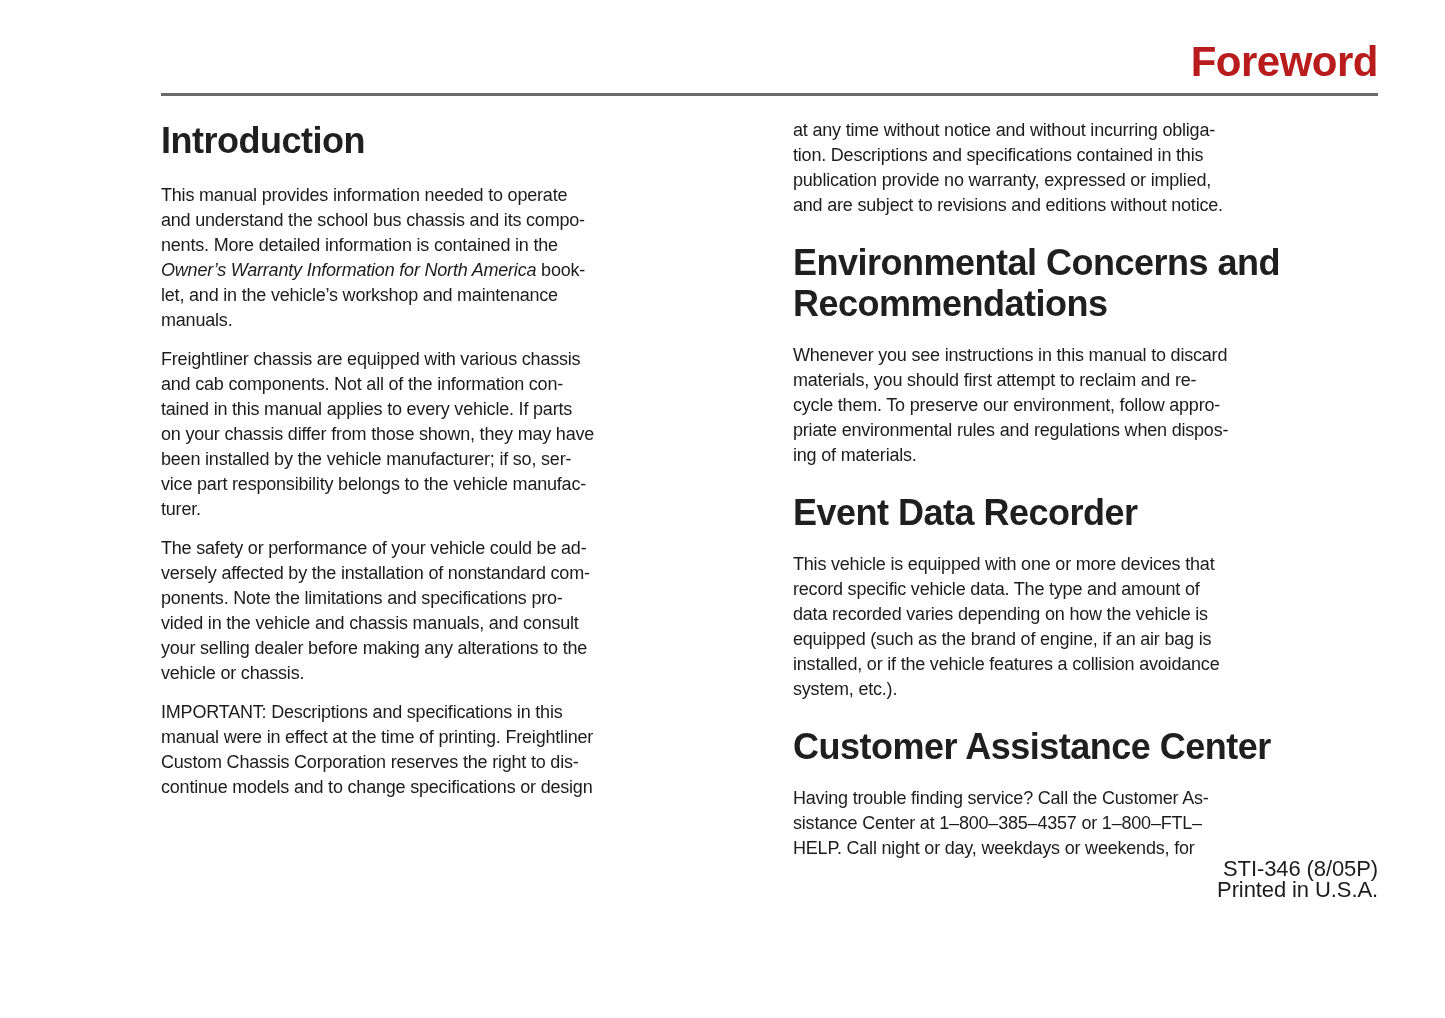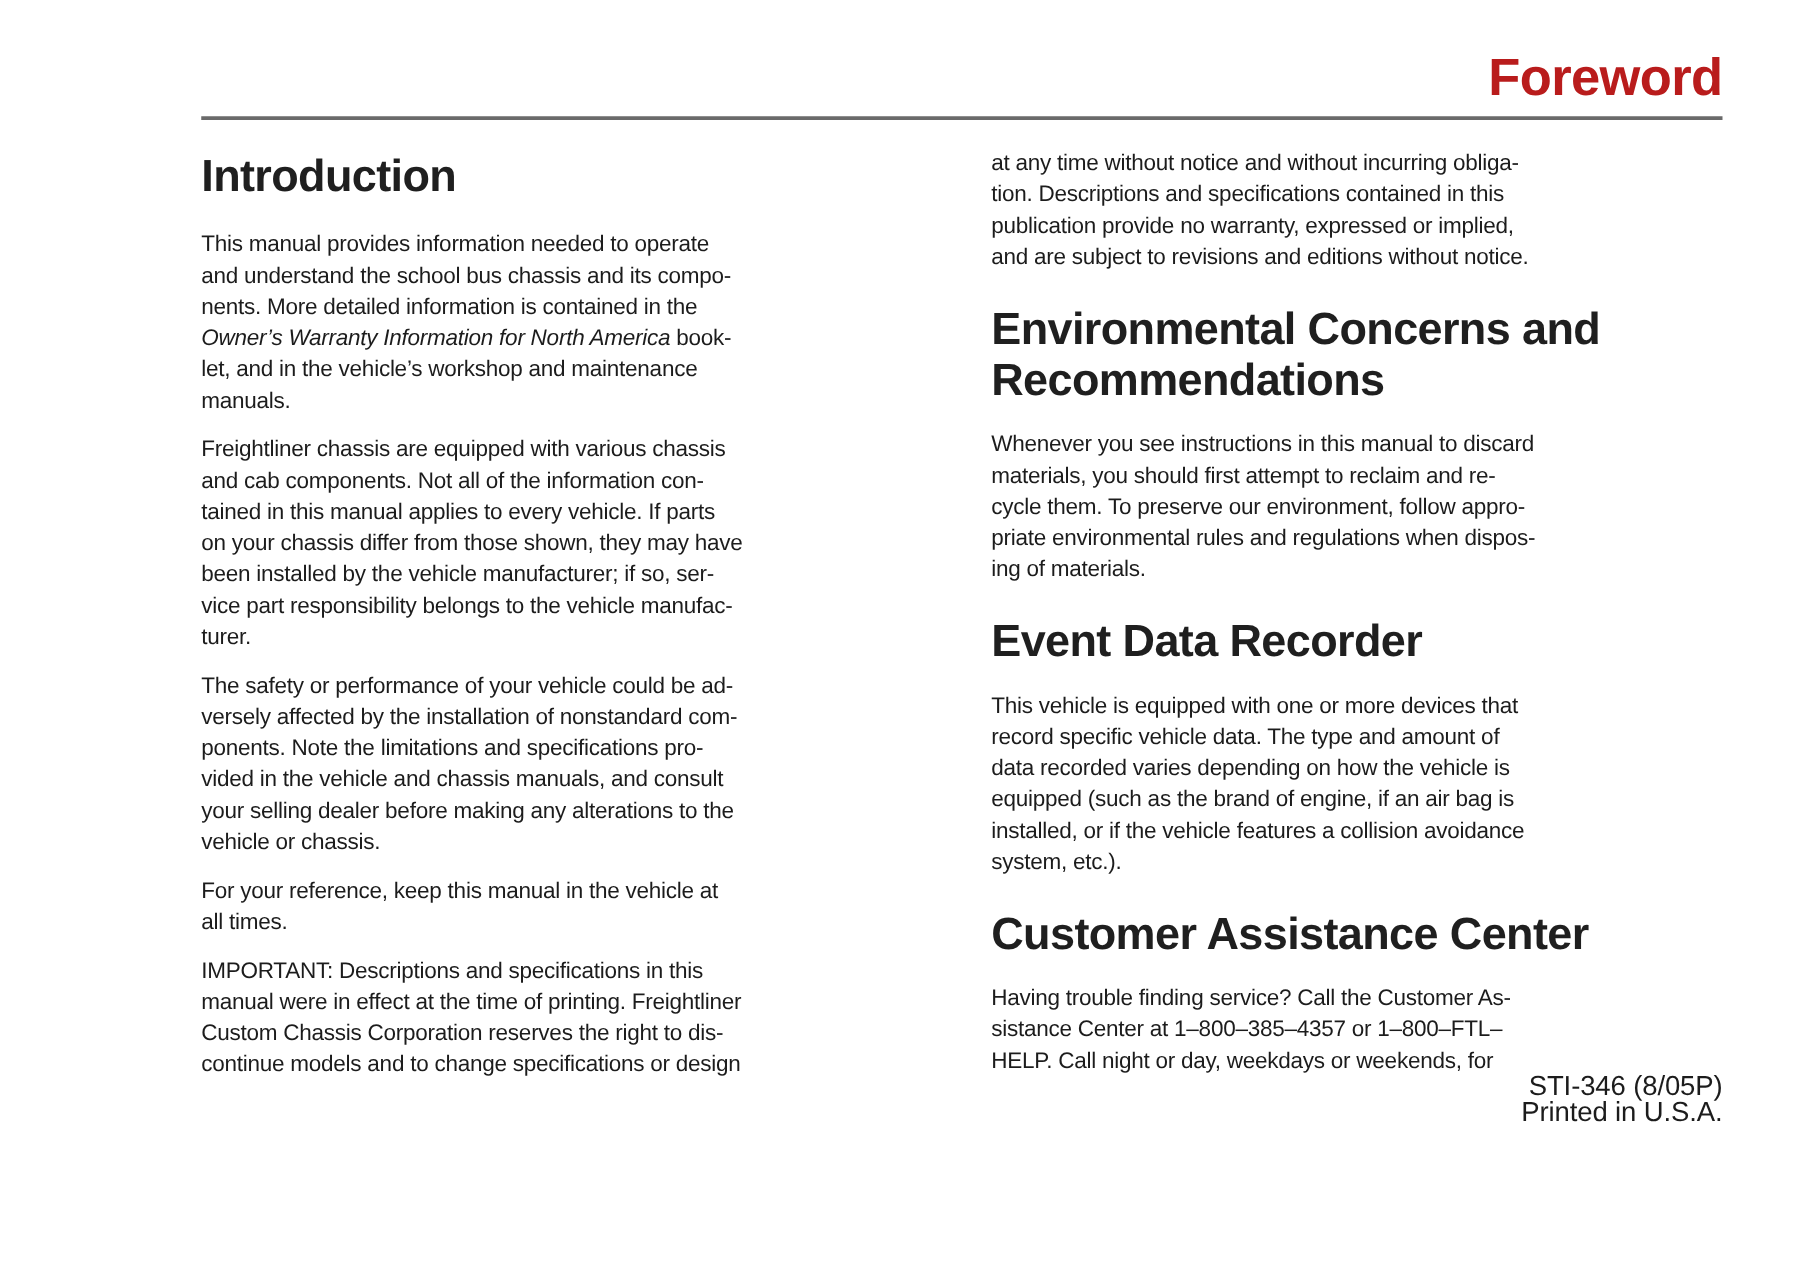--- a/index.html
+++ b/index.html
@@ -93,22 +93,20 @@
 on your chassis differ from those shown, they may have
 been installed by the vehicle manufacturer; if so, ser-
 vice part responsibility belongs to the vehicle manufac-
 turer.</span></p>
           <p class="body-par"><span>The safety or performance of your vehicle could be ad-
 versely affected by the installation of nonstandard com-
 ponents. Note the limitations and specifications pro-
 vided in the vehicle and chassis manuals, and consult
 your selling dealer before making any alterations to the
 vehicle or chassis.</span></p>
-          <p class="body-par"><span>For your reference, keep this manual in the vehicle at
-all times.</span></p>
           <p class="body-par"><span>IMPORTANT: Descriptions and specifications in this
 manual were in effect at the time of printing. Freightliner
 Custom Chassis Corporation reserves the right to dis-
 continue models and to change specifications or design</span></p>
         </div>
     </div>
 
     <div class="col-right">
       <div id="right-sections">
           <p class="body-par"><span>at any time without notice and without incurring obliga-

